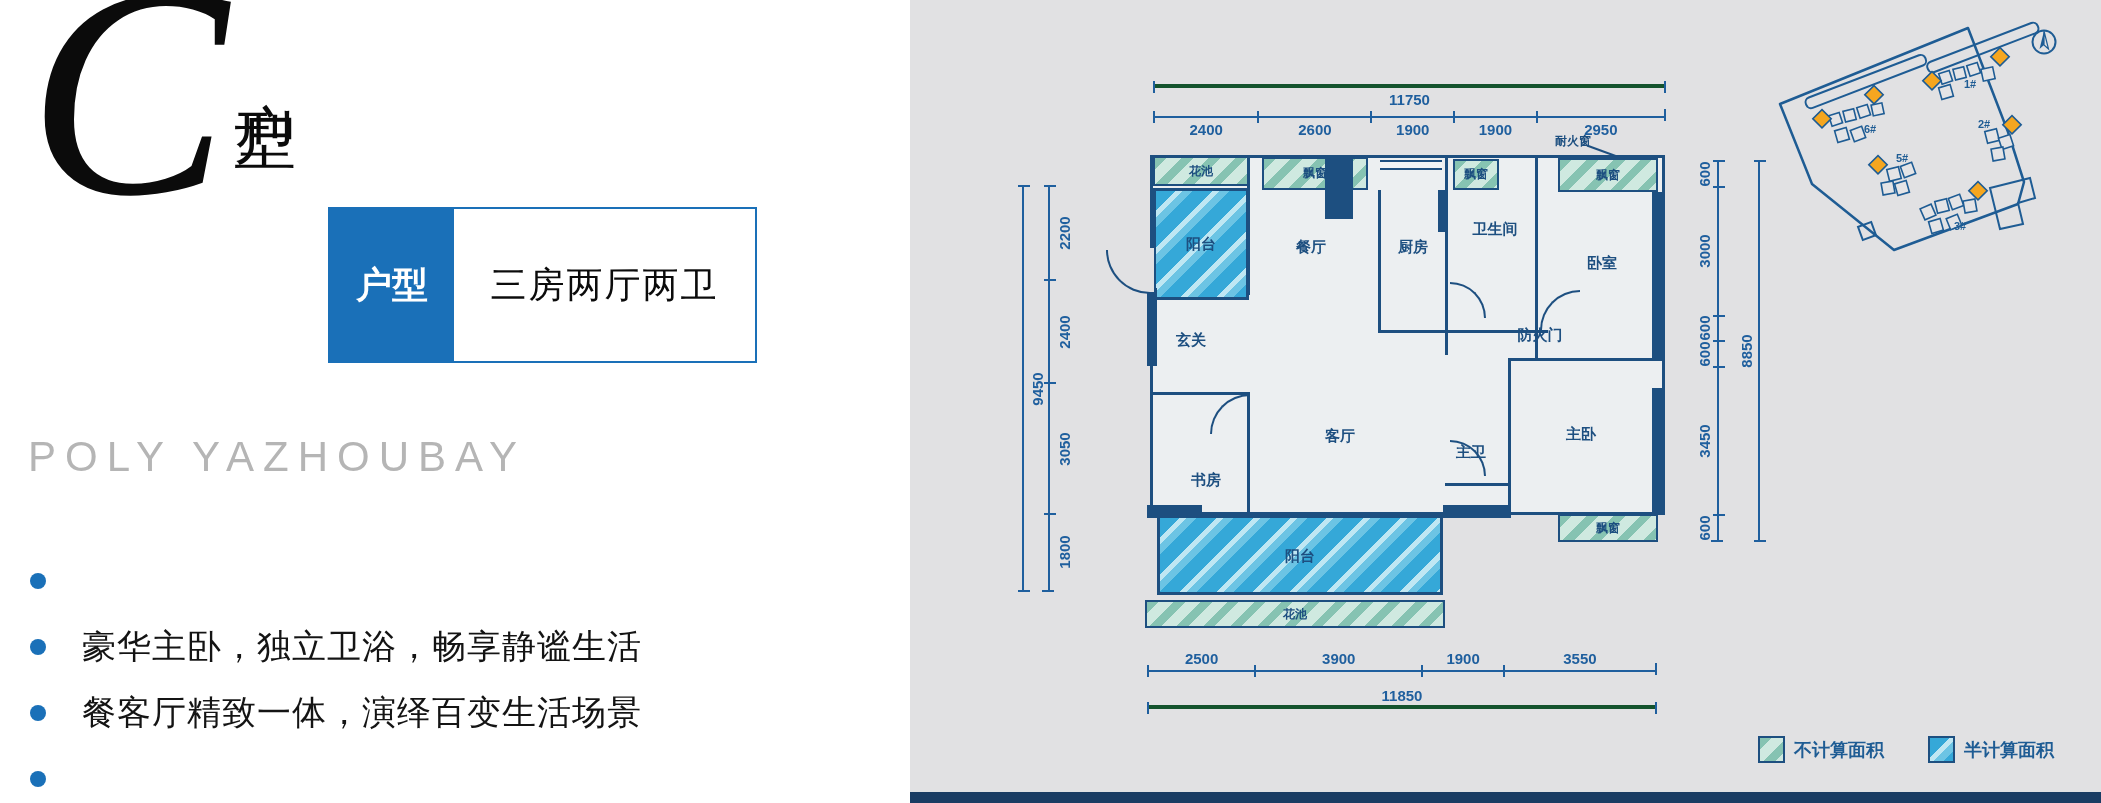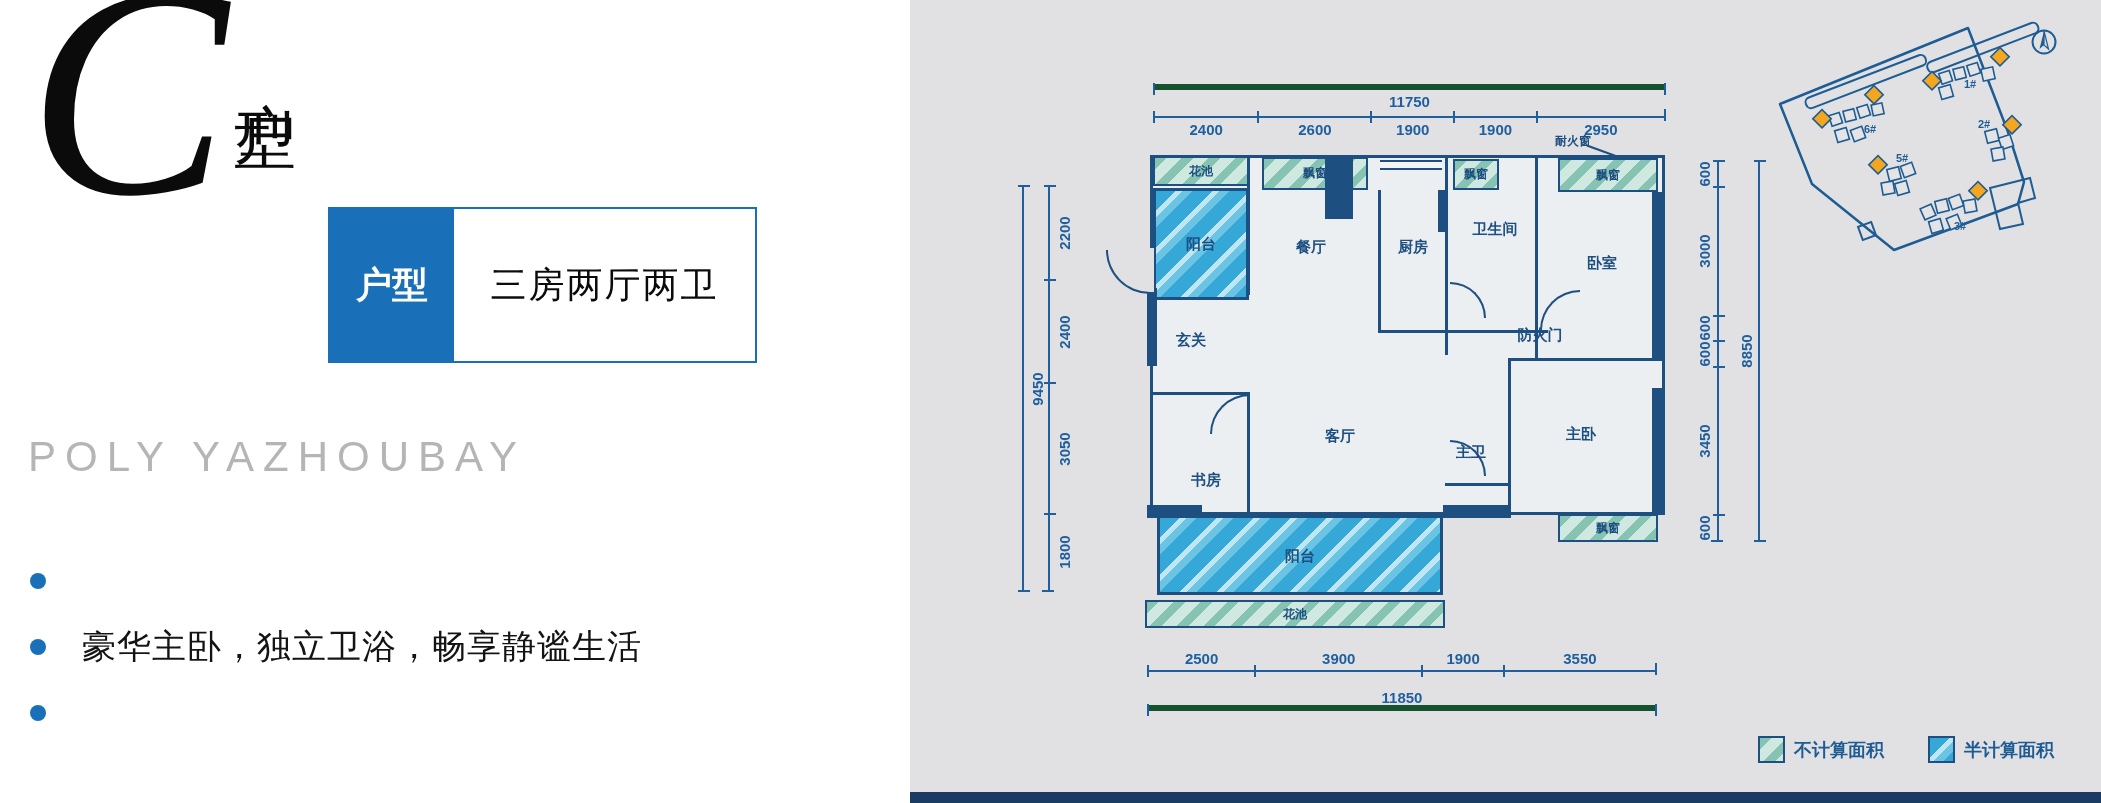--- a/index.html
+++ b/index.html
@@ -56,21 +56,21 @@
   .leader{position:absolute;width:32px;height:2px;background:#1d4f80;transform:rotate(20deg)}
 
   
   .hdim{position:absolute;display:flex;height:0}
   .hseg{position:relative;height:0;border-top:2px solid #1f5f9e}
   .hseg::before{content:"";position:absolute;left:-1px;top:-7px;width:2px;height:12px;background:#1f5f9e}
   .hdim::after{content:"";position:absolute;right:-1px;top:-7px;width:2px;height:12px;background:#1f5f9e}
   .dlab{position:absolute;top:3px;left:50%;transform:translateX(-50%);font-size:15px;font-weight:700;
     color:#1f5f9e;white-space:nowrap}
   .labels-above .dlab{top:auto;bottom:5px}
-  .hline{position:absolute;height:0;border-top:6px solid #14532d}
+  .hline{position:absolute;height:0;border-top:4px solid #14532d}
   .hline::before{content:"";position:absolute;left:-1px;top:-7px;width:2px;height:12px;background:#1f5f9e}
   .hline::after{content:"";position:absolute;right:-1px;top:-7px;width:2px;height:12px;background:#1f5f9e}
   .hline .dlab{top:3px}
   .hline.labels-above .dlab{top:auto;bottom:5px}
   .vdim{position:absolute;display:flex;flex-direction:column;width:0}
   .vseg{position:relative;width:0;border-left:2px solid #1f5f9e}
   .vseg::before{content:"";position:absolute;top:-1px;left:-6px;width:12px;height:2px;background:#1f5f9e}
   .vdim::after{content:"";position:absolute;bottom:-1px;left:-6px;width:12px;height:2px;background:#1f5f9e}
   .vlab{position:absolute;top:50%;left:6px;transform:translateY(-50%) rotate(180deg);
     writing-mode:vertical-rl;font-size:15px;font-weight:700;color:#1f5f9e;white-space:nowrap}
@@ -106,20 +106,24 @@
 
   <div class="brand">POLY YAZHOUBAY</div>
 
   <ul class="bullets">
     <li>
         <span class="dot"></span>
       </li>
     <li>
         <span class="dot"></span>
         <span>豪华主卧，独立卫浴，畅享静谧生活</span>
+      </li>
+    <li>
+        <span class="dot"></span>
+        <span>餐客厅精致一体，演绎百变生活场景</span>
       </li>
     <li>
         <span class="dot"></span>
       </li>
   </ul>
 </section>
 
 <section class="gray">
 
   <div class="wallbox" style="left:240px;top:155px;width:515px;height:360px;background:#eceff1"></div>

